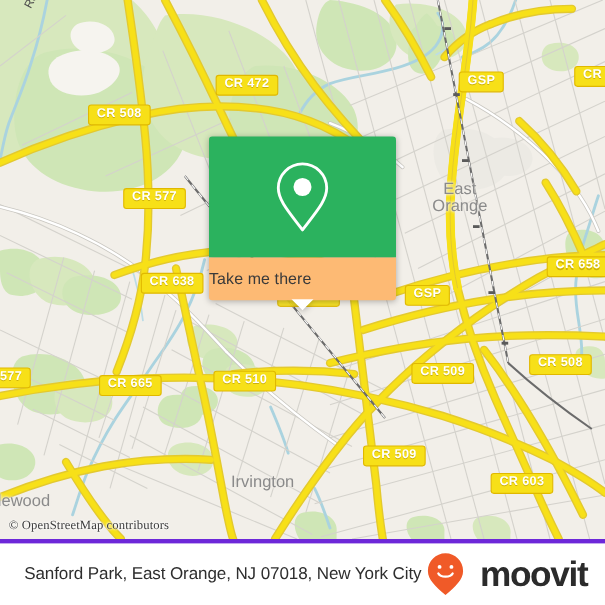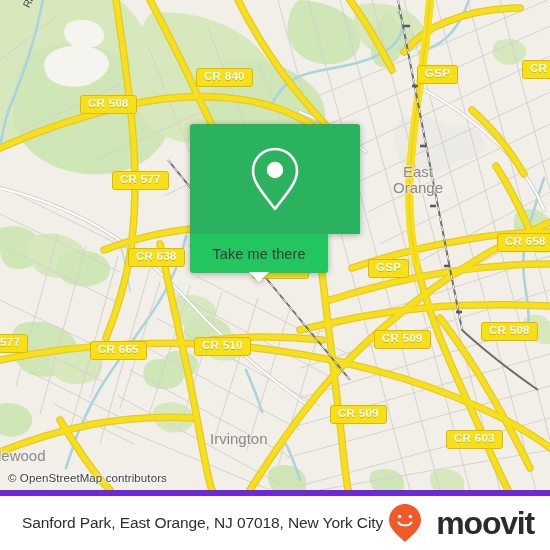--- a/index.html
+++ b/index.html
@@ -28,20 +28,21 @@
   
   .attribution {
     position: absolute;
     left: 8px; bottom: 6px;
     font-size: 11.5px;
     color: #3b3b3b;
     letter-spacing: 0.1px;
     z-index: 40;
     text-shadow: 0 0 2px #fff, 0 0 3px #fff, 0 0 2px #fff;
     white-space: nowrap;
+    font-family: Liberation Serif, serif;
   }
 
   
   .shield {
     position: absolute;
     background: #f7e018;
     border: 1.6px solid #e0b800;
     border-radius: 3px;
     color: #ffffff;
     font-size: 11.5px;
@@ -87,26 +88,25 @@
   #callout-top {
     width: 170px; height: 110px;
     background: #2bb25e;
     border-radius: 3px 3px 0 0;
     display: flex;
     align-items: center;
     justify-content: center;
   }
   #callout-bottom {
     position: relative;
-    width: 138px; height: 39px;
-    background: #22c55e;
+    width: 170px; height: 39px;
+    background: #fdba74;
     border-radius: 0 0 3px 3px;
     display: flex;
     align-items: center;
-    justify-content: center;
   }
   #callout-label {
     font-size: 14.5px;
     color: #3a3a3a;
     letter-spacing: 0.1px;
   }
   #callout-tail {
     position: absolute;
     left: 50%;
     bottom: -9px;
@@ -116,21 +116,21 @@
     border-right: 10px solid transparent;
     border-top: 10px solid #ffffff;
   }
 
   
   #footer {
     position: absolute;
     left: 0; top: 490px;
     width: 550px; height: 60px;
     background: #ffffff;
-    border-top: 6px solid #6d28d9;
+    border-top: 4px solid #6d28d9;
     display: flex;
     align-items: center;
     padding: 0 16px 0 22px;
   }
   #footer-text {
     flex: 1;
     font-size: 15.5px;
     color: #2e2e2e;
     letter-spacing: -0.1px;
     white-space: nowrap;
@@ -451,21 +451,21 @@
             <line x1="444" y1="266" x2="450" y2="266"></line>
             <line x1="456" y1="312" x2="462" y2="312"></line>
           </g>
         </g>
 
       </g>
     </svg>
 
     <div class="water-label" style="left:20px; top:4px; transform: rotate(-63deg); transform-origin: left top;">Rahway</div>
 
-    <div class="shield" style="left:196px; top:68px;">CR 840</div>
+    <div class="shield" style="left:196px; top:68px;">CR 472</div>
     <div class="shield" style="left:417px; top:65px;">GSP</div>
     <div class="shield" style="left:522px; top:60px;">CR</div>
     <div class="shield" style="left:80px;  top:95px;">CR 508</div>
     <div class="shield" style="left:84px;  top:171px;margin-left:28px;">CR 577</div>
     <div class="shield" style="left:128px; top:248px;">CR 638</div>
     <div class="shield" style="left:497px; top:233px;">CR 658</div>
     <div class="shield dim" style="left:252px; top:260px; z-index:24;">CR 605</div>
     <div class="shield" style="left:368px; top:259px;">GSP</div>
     <div class="shield" style="left:481px; top:322px;">CR 508</div>
     <div class="shield" style="left:-8px; top:334px;">577</div>

